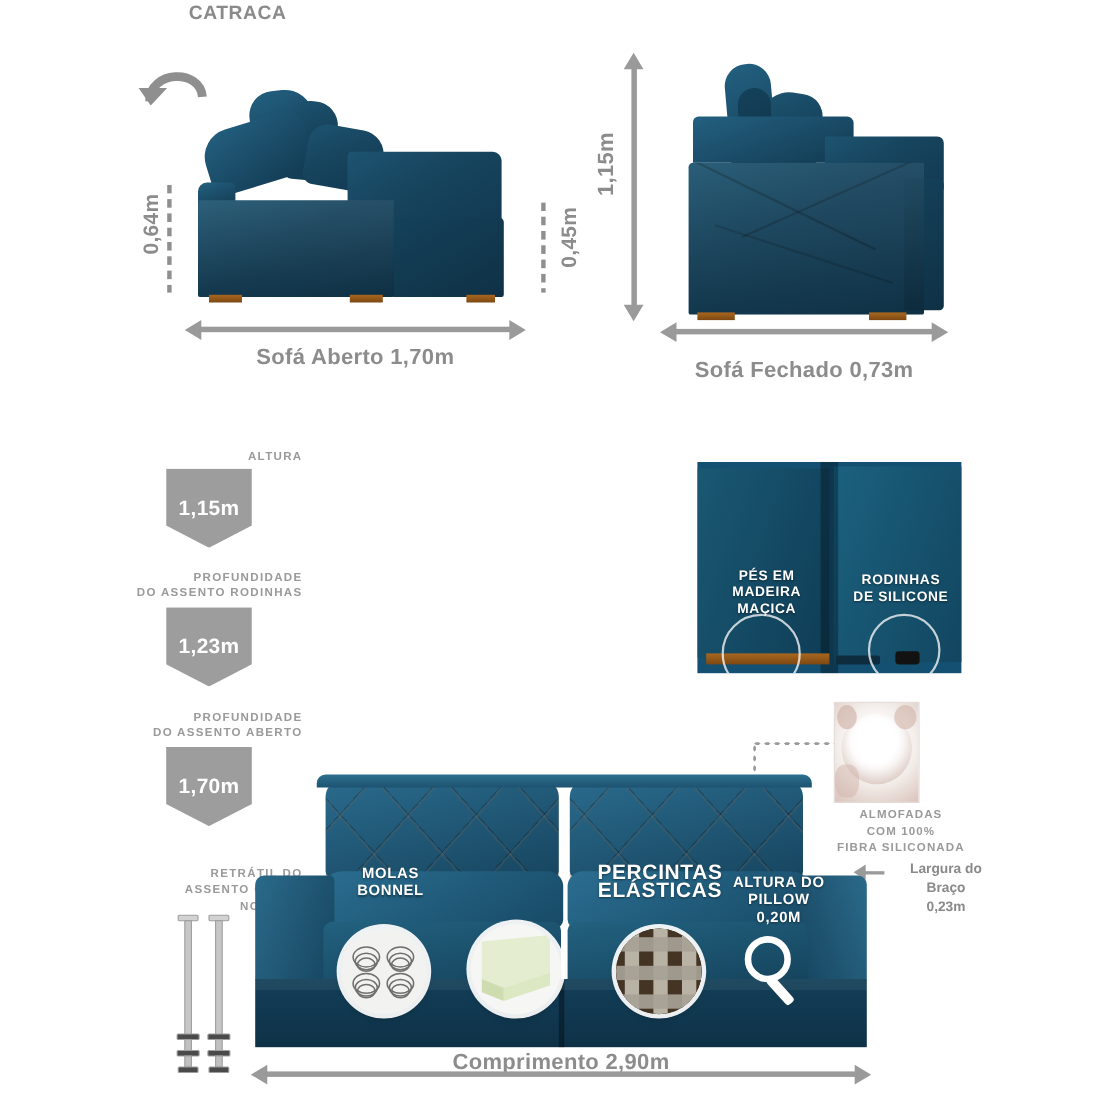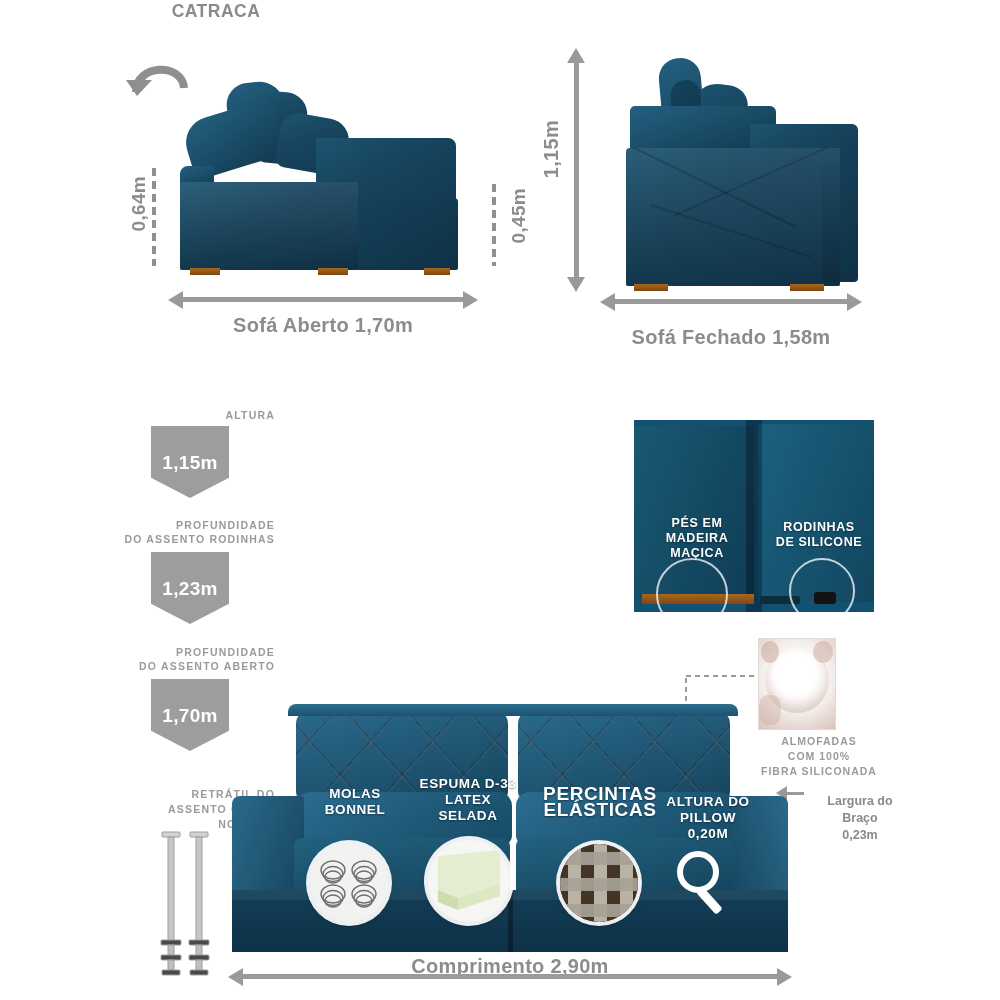--- a/index.html
+++ b/index.html
@@ -201,21 +201,21 @@
     <div class="vbar" style="left:8px;top:13px;height:218px;"></div>
     <div class="av av-d" style="left:1px;top:229px;"></div>
   </div>
   <div class="abs dim-label vert" style="left:540px;top:120px;font-size:20px;">1,15m</div>
 
   <div class="abs" style="left:600px;top:292px;width:262px;height:20px;">
     <div class="ah ah-l" style="left:0;top:1px;"></div>
     <div class="hbar" style="left:13px;top:7px;width:236px;"></div>
     <div class="ah ah-r" style="left:247px;top:1px;"></div>
   </div>
-  <div class="abs dim-label" style="left:586px;top:326px;width:290px;text-align:center;font-size:20px;">Sofá Fechado 1,58m</div>
+  <div class="abs dim-label" style="left:586px;top:326px;width:290px;text-align:center;font-size:20px;">Sofá Fechado 0,73m</div>
 
   <div class="abs badge-cap" style="left:105px;top:408px;">ALTURA</div>
   <div class="badge" style="left:151px;top:426px;height:72px;">
     <span>1,15m</span>
   </div>
 
   <div class="abs badge-cap" style="left:105px;top:518px;">
     <div>PROFUNDIDADE</div>
     <div>DO ASSENTO RODINHAS</div>
   </div>
@@ -307,21 +307,21 @@
   </div>
 
   <div class="dotline dot-v" style="left:684px;top:676px;height:64px;"></div>
   <div class="dotline dot-h" style="left:684px;top:674px;width:74px;"></div>
 
   <div class="abs" style="left:776px;top:786px;width:30px;height:16px;">
     <div class="hbar" style="left:8px;top:6px;width:20px;height:3px;"></div>
     <div class="ah ah-l" style="left:0;top:0;border-top-width:7px;border-bottom-width:7px;border-right-width:11px;"></div>
   </div>
   <div class="abs" style="left:800px;top:782px;width:120px;color:#8a8a8a;font-weight:bold;
-       font-size:12.5px;line-height:17px;text-align:center;margin-top:11px;">
+       font-size:12.5px;line-height:17px;text-align:center;">
     <div>Largura do</div>
     <div>Braço</div>
     <div>0,23m</div>
   </div>
 
   <div class="abs" style="left:232px;top:700px;width:556px;height:250px;">
 
     <div class="abs" style="left:64px;top:10px;width:212px;height:88px;border-radius:14px 14px 6px 6px;
          background:linear-gradient(165deg,#2a6a8c,#17455f);">
       <div class="tuft"></div>
@@ -403,25 +403,20 @@
         <circle cx="26" cy="26" r="18" fill="none" stroke="#ffffff" stroke-width="6"></circle>
         <rect x="33" y="40" width="9" height="30" rx="3" fill="#ffffff" transform="rotate(-42 37 55)"></rect>
       </svg>
     </div>
 
     <div class="wlabel" style="left:58px;top:86px;width:130px;font-size:13.5px;line-height:16px;">
       <div>MOLAS</div>
       <div>BONNEL</div>
     </div>
 
-    <div class="wlabel" style="left:170px;top:76px;width:132px;font-size:13.5px;line-height:16px;">
-      <div>ESPUMA D-33</div>
-      <div>LATEX</div>
-      <div>SELADA</div>
-    </div>
 
     <div class="wlabel" style="left:300px;top:86px;width:136px;font-size:19px;line-height:16px;text-align:center;">
       <div>PERCINTAS</div>
       <div>ELÁSTICAS</div>
     </div>
 
     <div class="wlabel" style="left:412px;top:94px;width:128px;font-size:13.5px;line-height:16px;">
       <div>ALTURA DO</div>
       <div>PILLOW</div>
       <div>0,20M</div>

